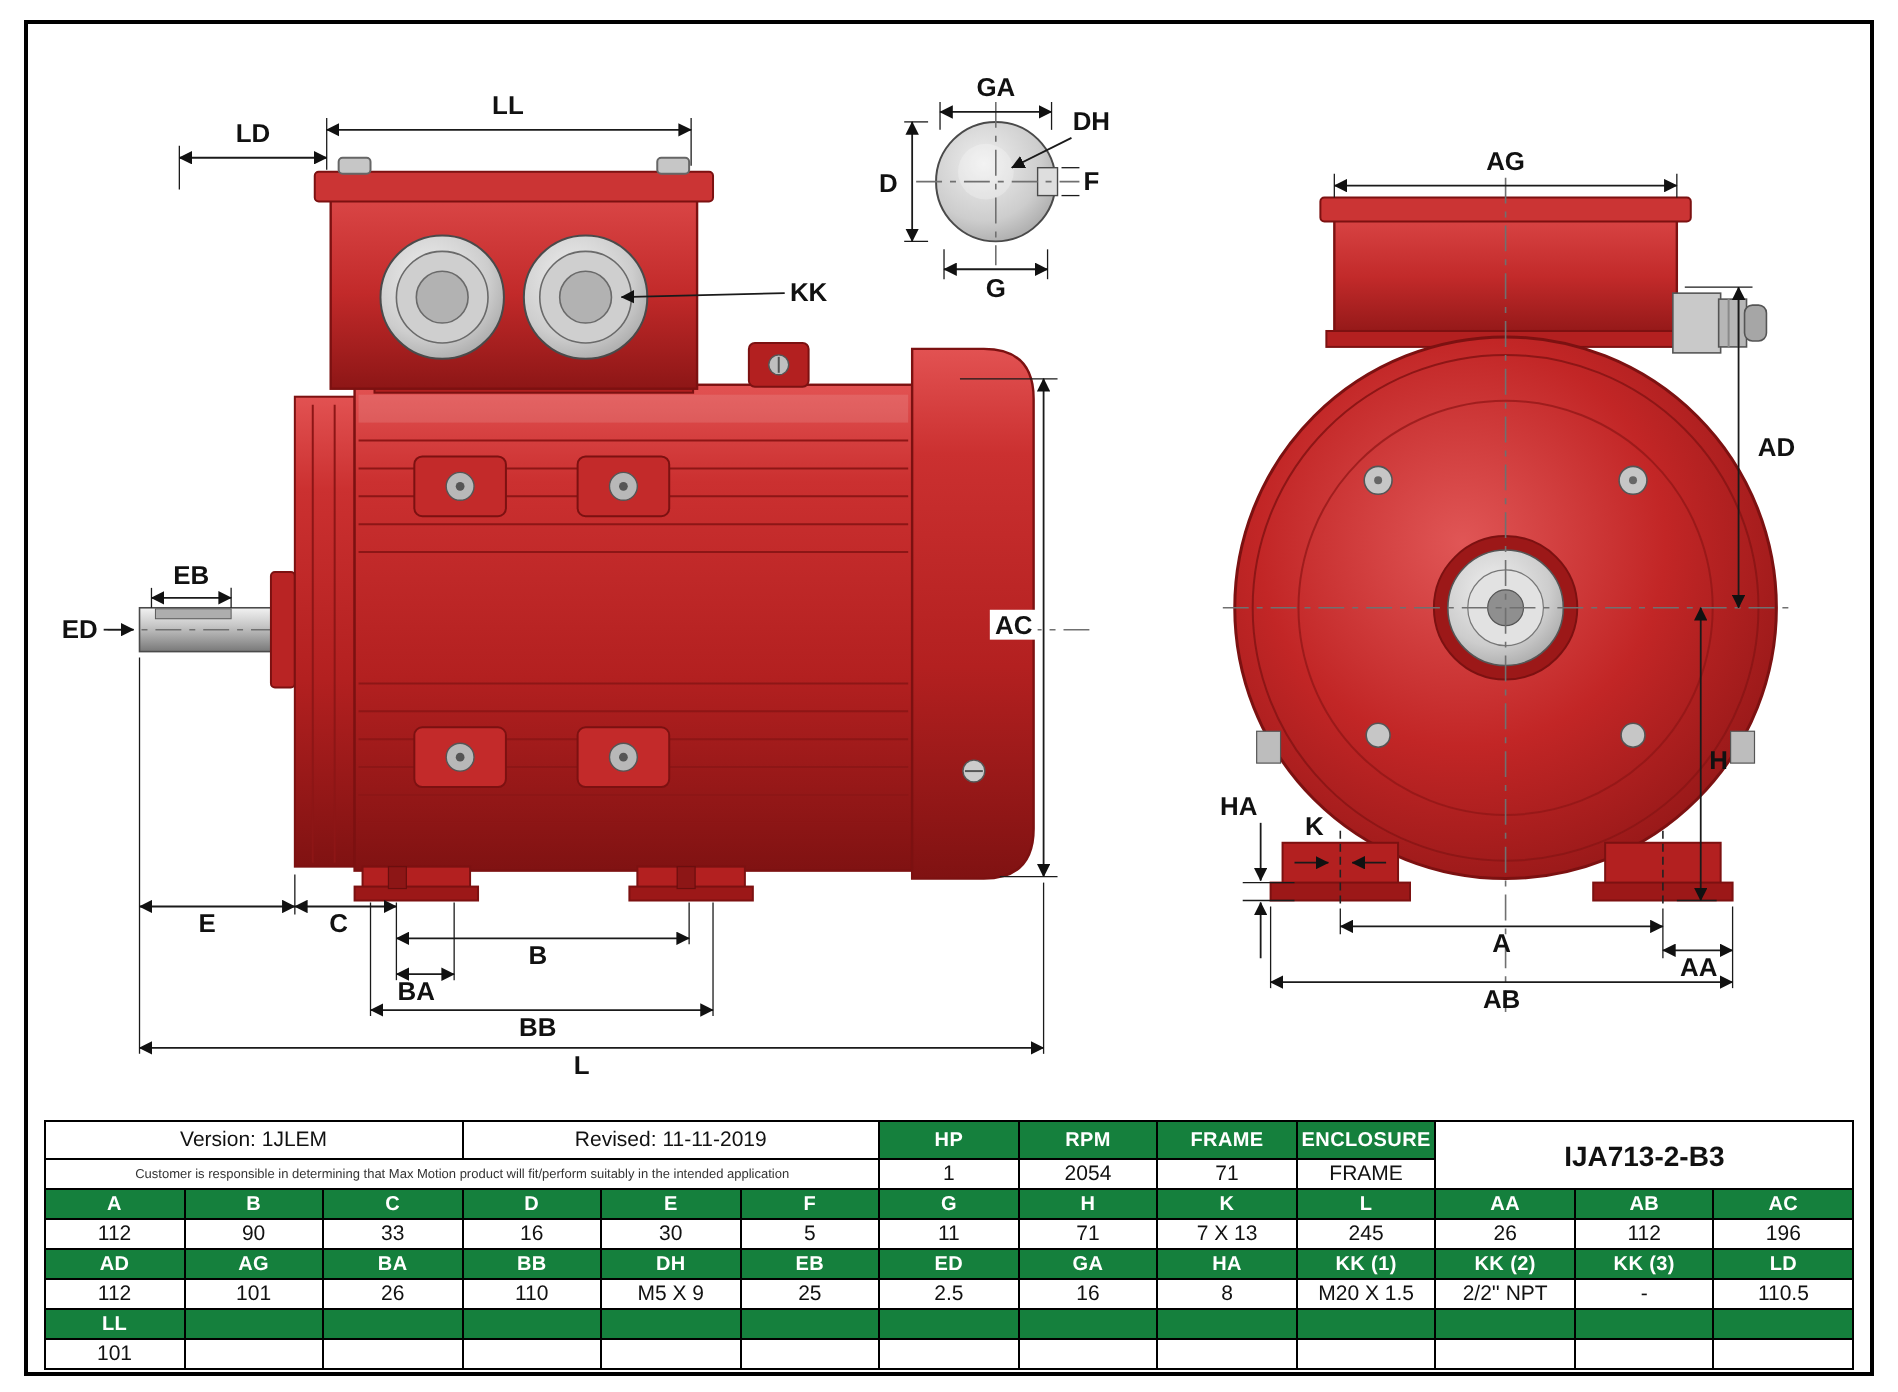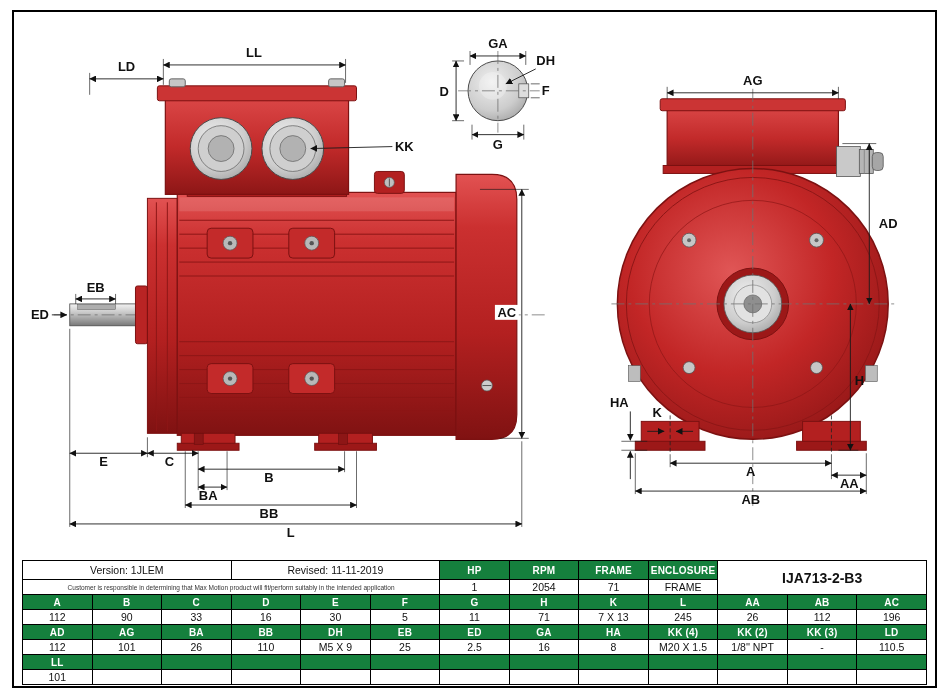--- a/index.html
+++ b/index.html
@@ -353,37 +353,37 @@
     <tr>
       <td class="hdr">AD</td>
       <td class="hdr">AG</td>
       <td class="hdr">BA</td>
       <td class="hdr">BB</td>
       <td class="hdr">DH</td>
       <td class="hdr">EB</td>
       <td class="hdr">ED</td>
       <td class="hdr">GA</td>
       <td class="hdr">HA</td>
-      <td class="hdr">KK (4)</td>
+      <td class="hdr">KK (1)</td>
       <td class="hdr">KK (2)</td>
       <td class="hdr">KK (3)</td>
       <td class="hdr">LD</td>
     </tr>
     <tr>
       <td>112</td>
       <td>101</td>
       <td>26</td>
       <td>110</td>
       <td>M5 X 9</td>
       <td>25</td>
       <td>2.5</td>
       <td>16</td>
       <td>8</td>
       <td>M20 X 1.5</td>
-      <td>1/8'' NPT</td>
+      <td>2/2'' NPT</td>
       <td>-</td>
       <td>110.5</td>
     </tr>
     <tr>
       <td class="hdr">LL</td>
       <td class="hdr"></td>
       <td class="hdr"></td>
       <td class="hdr"></td>
       <td class="hdr"></td>
       <td class="hdr"></td>

